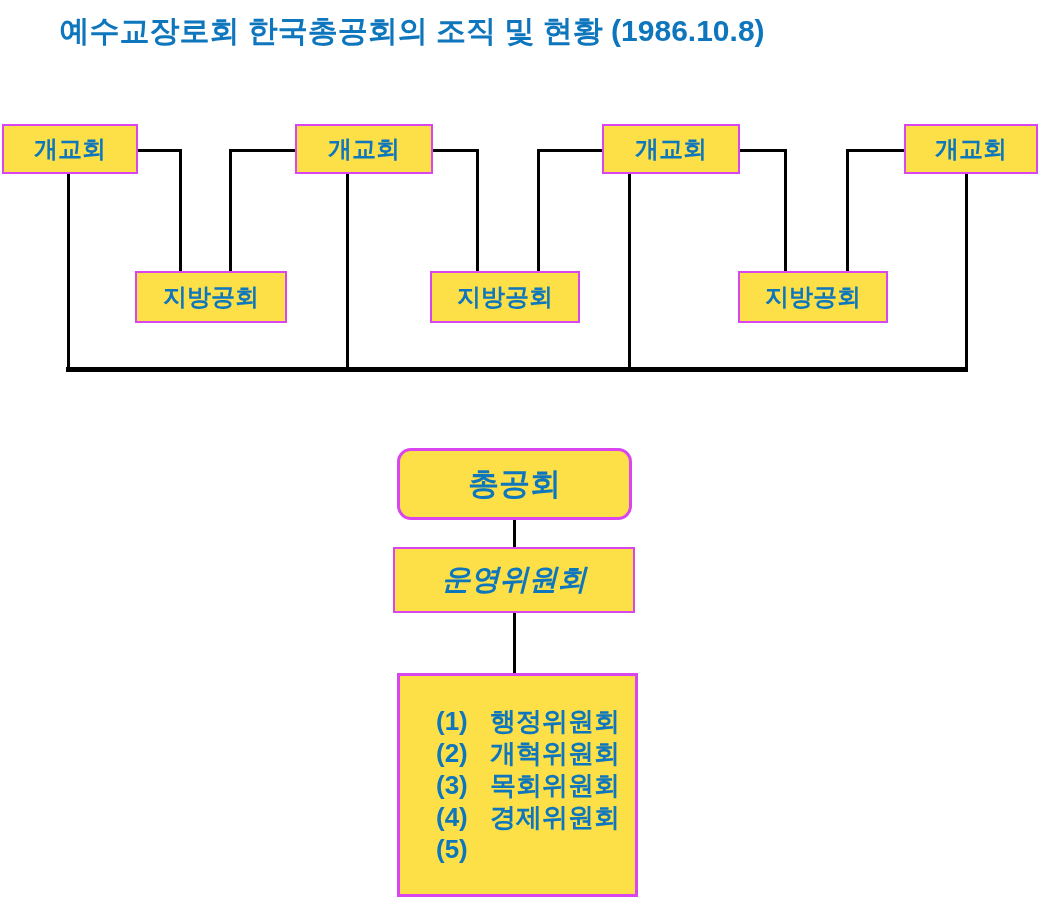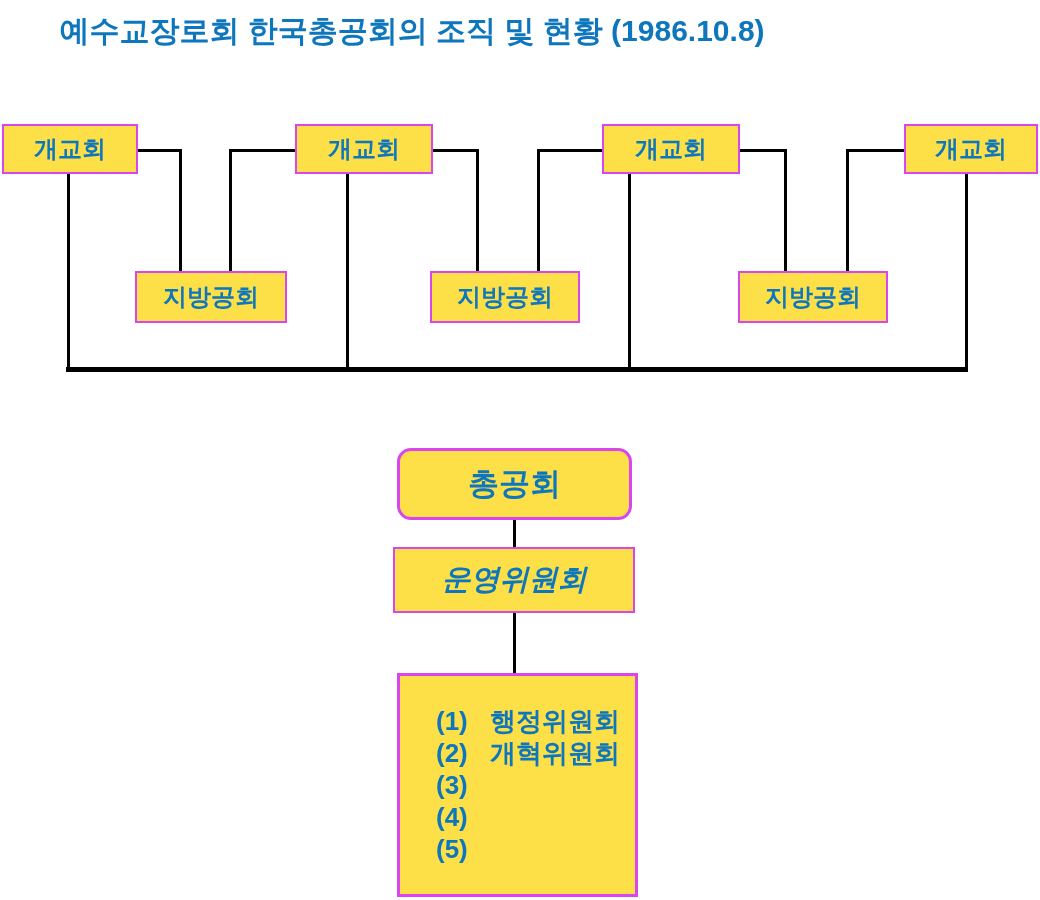--- a/index.html
+++ b/index.html
@@ -78,23 +78,25 @@
       <li>
         <span class="no">(1)</span>
         <span class="lbl">행정위원회</span>
       </li>
       <li>
         <span class="no">(2)</span>
         <span class="lbl">개혁위원회</span>
       </li>
       <li>
         <span class="no">(3)</span>
+        <span class="lbl">목회위원회</span>
       </li>
       <li>
         <span class="no">(4)</span>
+        <span class="lbl">경제위원회</span>
       </li>
       <li>
         <span class="no">(5)</span>
       </li>
     </ul>
   </div>
 
 </div>
 
 </body></html>

